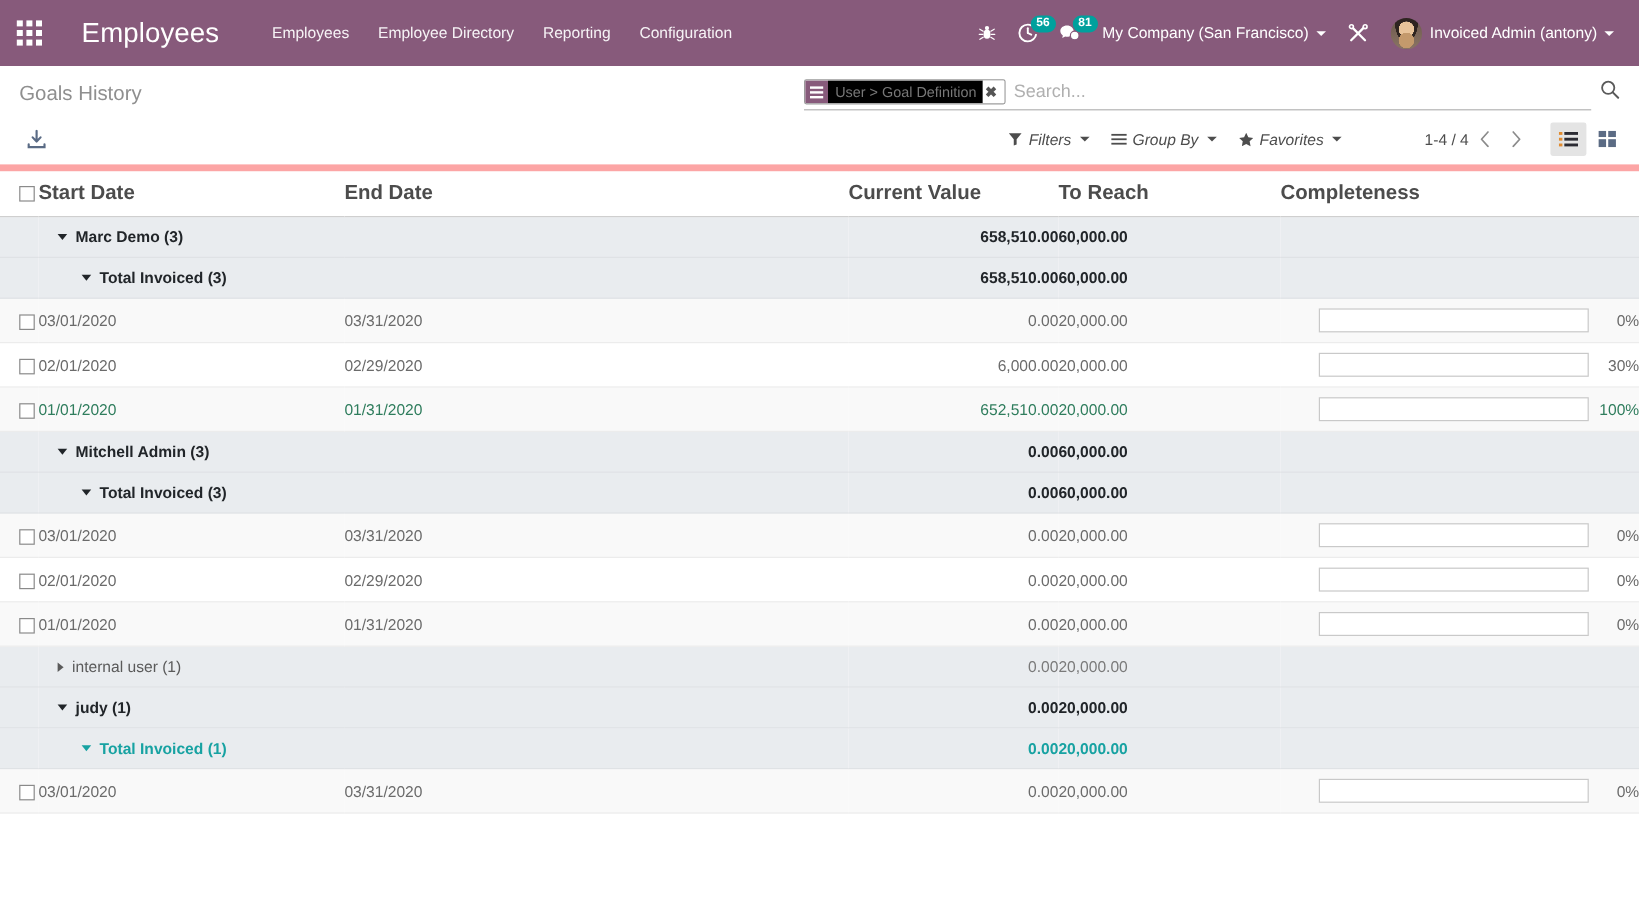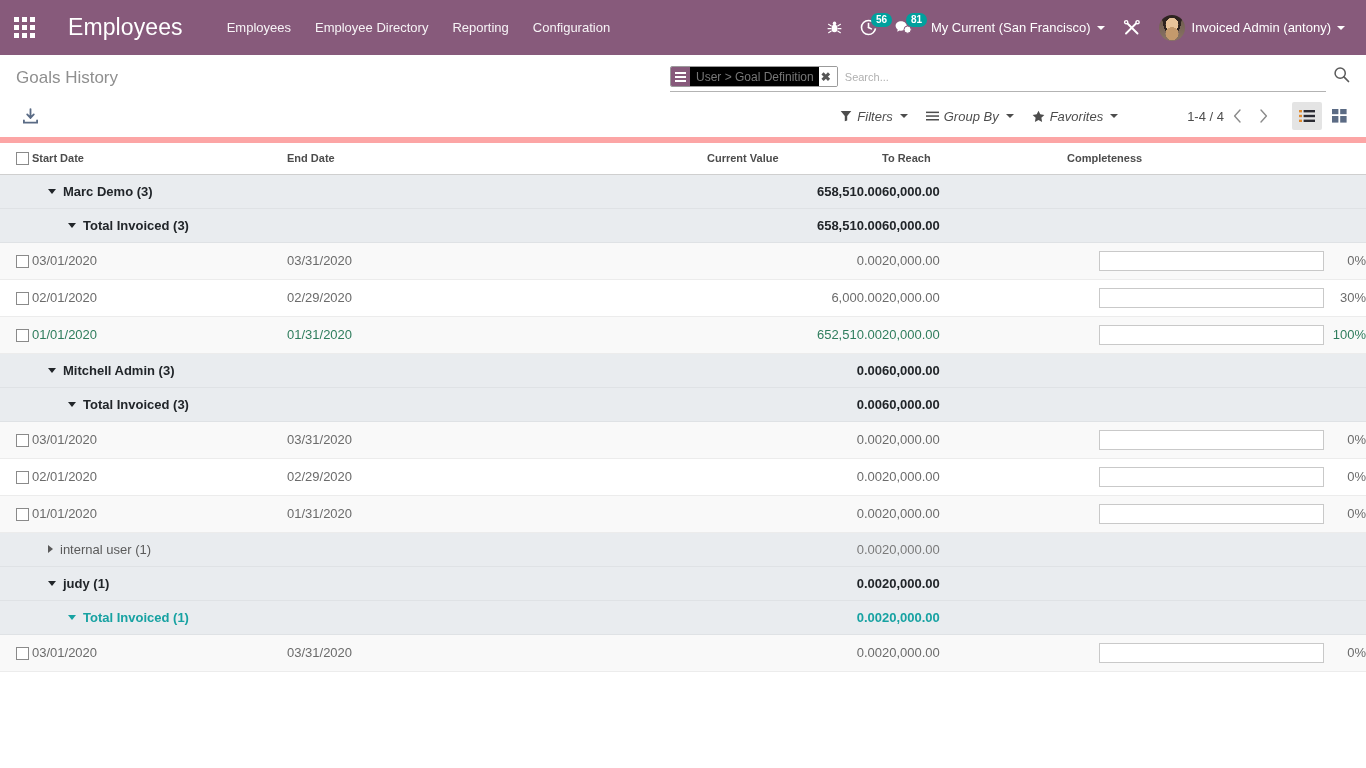--- a/index.html
+++ b/index.html
@@ -100,21 +100,21 @@
   .facet-label {
     display: flex; align-items: center; padding: 0 5px 0 6px;
     color: #777; background: #000000; white-space: nowrap;
   }
   .facet-close {
     display: flex; align-items: center; padding: 0 6px 0 2px;
     color: #555; font-size: 12px; background: #fff; cursor: pointer; font-weight: bold;
   }
   .search-input {
     flex: 1; border: none; outline: none; background: transparent;
-    font-size: 11px; color: #333; padding: 2px 4px;
+    font-size: 15px; color: #333; padding: 2px 4px;
     font-family: "Liberation Sans", sans-serif;
   }
   .search-input::placeholder { color: #b0b0b0; }
   .search-btn {
     width: 30px; display: flex; align-items: center; justify-content: center;
     color: #666; cursor: pointer; padding-top: 2px;
   }
 
   .cp-bottom { display: flex; align-items: center; height: 42px; padding: 0 12px 0 16px; }
   .export-btn {
@@ -142,21 +142,21 @@
   .view-btn {
     width: 30px; height: 28px; display: flex; align-items: center; justify-content: center;
     cursor: pointer; border-radius: 2px; color: #666;
   }
   .view-btn.active { background: #e4e4e4; }
 
   
   .list-wrap { width: 1366px; background: #fff; }
   table.o-list { width: 100%; border-collapse: collapse; table-layout: fixed; font-size: 13px; }
   table.o-list thead th {
-    font-size: 11px; font-weight: bold; color: #4c4c4c;
+    font-size: 17px; font-weight: bold; color: #4c4c4c;
     padding: 8px 0 9px 0; border-bottom: 1px solid #cfcfcf;
     text-align: left; background: #fff; white-space: nowrap;
   }
   th.c-check, td.c-check { width: 32px; padding-left: 16px !important; }
   th.c-start, td.c-start { width: 255px; }
   th.c-end,   td.c-end   { width: 420px; }
   th.c-cur,   td.c-cur   { width: 175px; text-align: right; }
   th.c-reach, td.c-reach { width: 185px; text-align: left; padding-right: 14px; }
   th.c-comp,  td.c-comp  { width: 299px; text-align: right; padding-right: 16px; }
 
@@ -260,21 +260,21 @@
 
     <div class="nav-item">
       <svg width="18" height="16" viewBox="0 0 18 16">
         <path d="M6.2 1.2C3 1.2.6 3.2.6 5.8c0 1.5.8 2.8 2.1 3.7l-.5 2.2 2.5-1.2c.5.1 1 .2 1.5.2 3.2 0 5.6-2 5.6-4.6S9.4 1.2 6.2 1.2z" fill="#fff"></path>
         <circle cx="12.6" cy="9.6" r="3.6" fill="#fff" stroke="#875a7b" stroke-width="1"></circle>
       </svg>
       <span class="badge-counter">81</span>
     </div>
 
     <div class="nav-item">
-      <span>My Current (San Francisco)</span>
+      <span>My Company (San Francisco)</span>
       <span class="caret-down"></span>
     </div>
 
     <div class="nav-item">
       <svg width="18" height="18" viewBox="0 0 18 18">
         <g stroke="#fff" stroke-width="1.9" stroke-linecap="round">
           <line x1="3" y1="3" x2="14.5" y2="14.5"></line>
           <line x1="14.5" y1="3" x2="3" y2="14.5"></line>
         </g>
         <circle cx="3.2" cy="3.2" r="1.6" fill="#875a7b" stroke="#fff" stroke-width="1.4"></circle>

